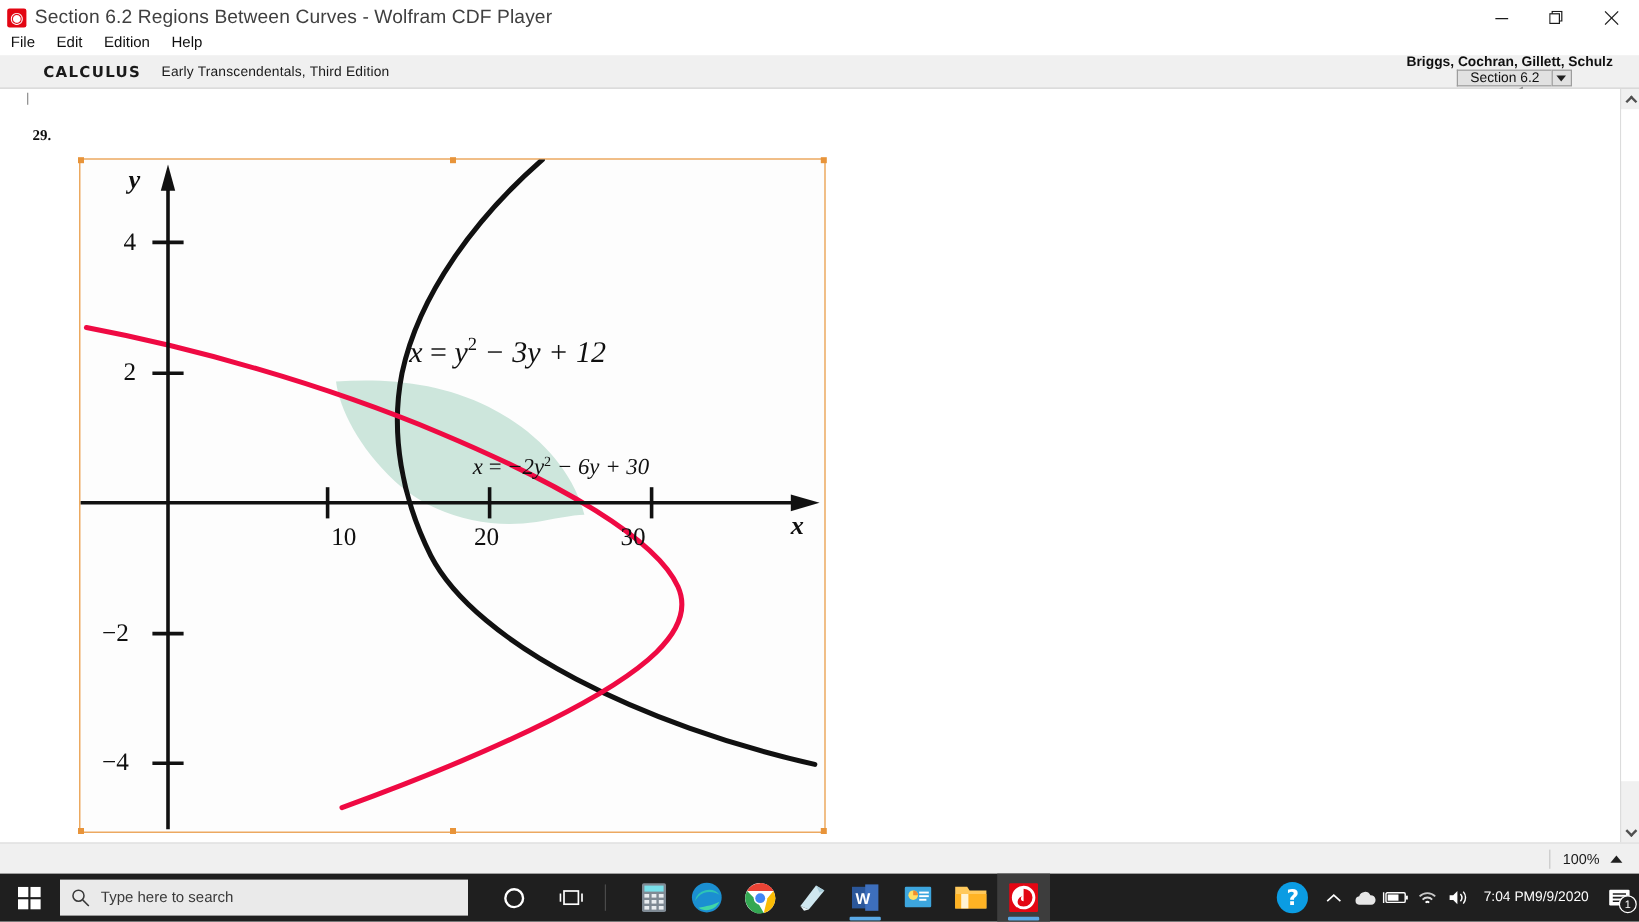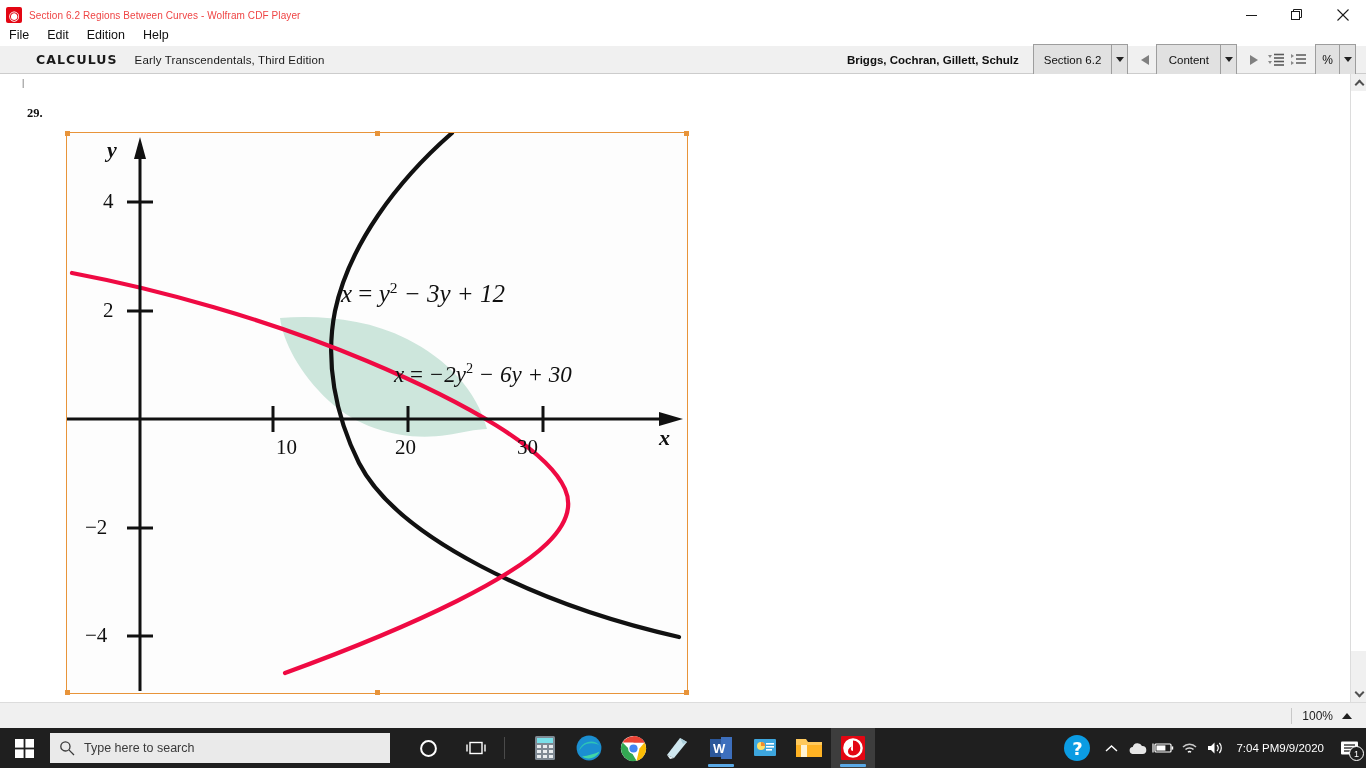--- a/index.html
+++ b/index.html
@@ -17,21 +17,21 @@
     display: flex; align-items: center;
   }
   #app-icon {
     width: 16px; height: 16px; margin-left: 6px; margin-right: 7px;
     background: #e30613; border-radius: 2px;
     display: flex; align-items: center; justify-content: center;
     color: #fff; font-size: 13px; font-weight: bold; line-height: 1;
     font-family: "DejaVu Sans", sans-serif;
   }
   #titlebar-text {
-    font-size: 10px; color: #ef4444; letter-spacing: .1px;
+    font-size: 16px; color: #404040; letter-spacing: .1px;
     white-space: nowrap;
   }
   .winbtn {
     position: absolute; top: 0; width: 46px; height: 30px;
     display: flex; align-items: center; justify-content: center;
     color: #1b1b1b;
   }
   .winbtn svg { display: block; }
   #btn-min { right: 92px; }
   #btn-max { right: 46px; }
@@ -58,21 +58,21 @@
     font-size: 12.5px; font-weight: bold; color: #1a1a1a;
     letter-spacing: 1.1px; margin-left: 24px;
     font-family: "DejaVu Sans", sans-serif;
   }
   #brand-subtitle {
     font-size: 11.5px; color: #1a1a1a; margin-left: 17px;
     letter-spacing: .15px;
   }
   #toolbar-right {
     margin-left: auto; display: flex; align-items: center;
-    margin-right: 8px; height: 100%;
+    margin-right: 8px; height: 100%; flex-direction: column;
   }
   #authors {
     font-size: 11.5px; font-weight: bold; color: #101010;
     margin-right: 14px; white-space: nowrap;
   }
   .combo {
     display: flex; align-items: stretch; height: 32px;
     margin-right: 6px;
   }
   .combo-text {
@@ -139,21 +139,21 @@
   #plot-svg { position: absolute; left: 0; top: 0; }
 
   .mathlbl {
     position: absolute; font-family: "Liberation Serif", serif;
     color: #101010; white-space: nowrap;
   }
   .mi { font-style: italic; }
   .sup { font-size: .62em; vertical-align: super; font-style: normal; }
 
   #eq1 { left: 274px; top: 146px; font-size: 25px; }
-  #eq2 { left: 327px; top: 227px; font-size: 23px; }
+  #eq2 { left: 327px; top: 245px; font-size: 19px; }
 
   .axlbl {
     position: absolute; font-family: "Liberation Serif", serif;
     color: #101010; font-size: 21px;
   }
   .axname {
     position: absolute; font-family: "Liberation Serif", serif;
     color: #101010; font-size: 22px; font-style: italic; font-weight: bold;
   }
 

